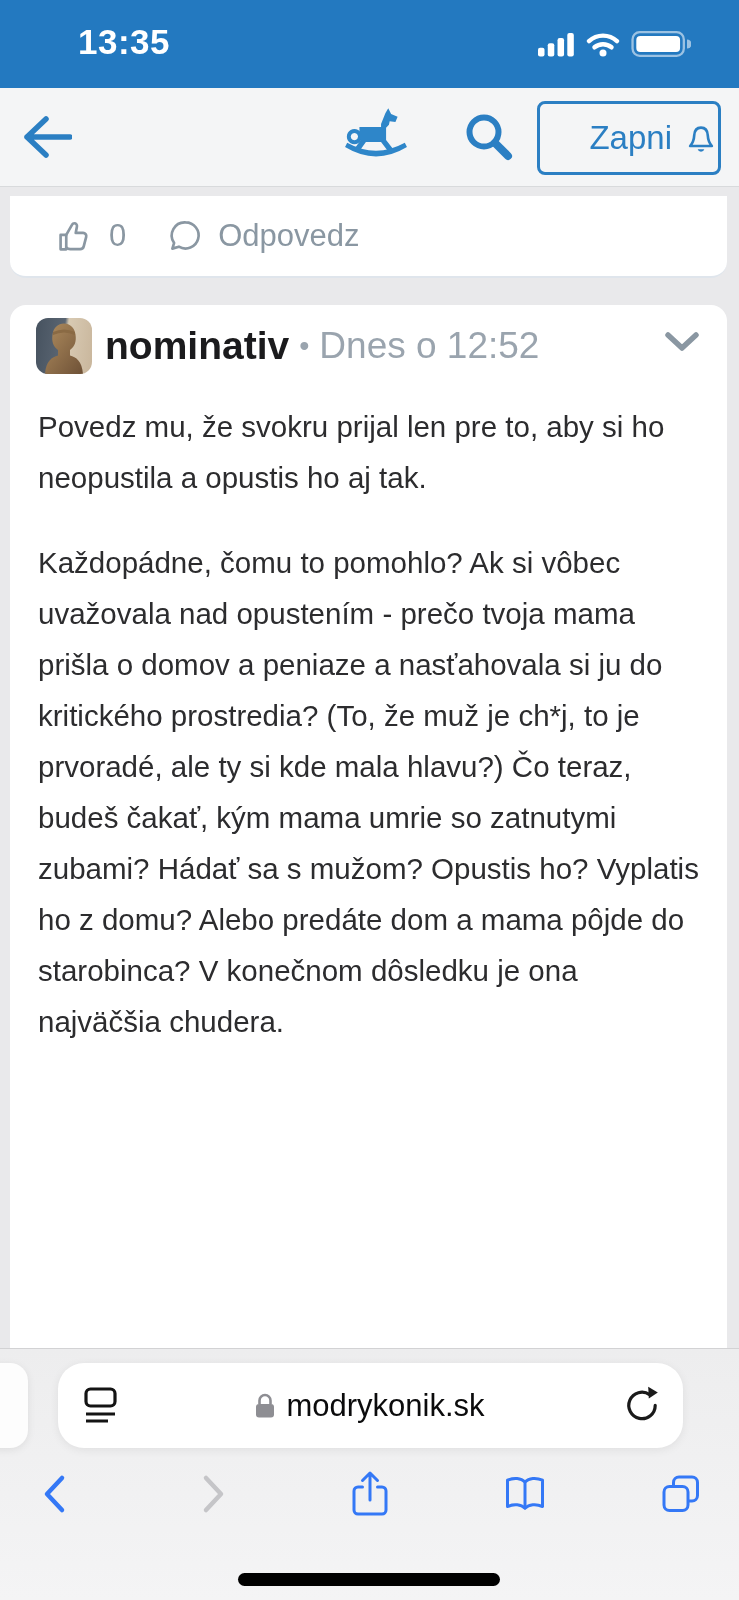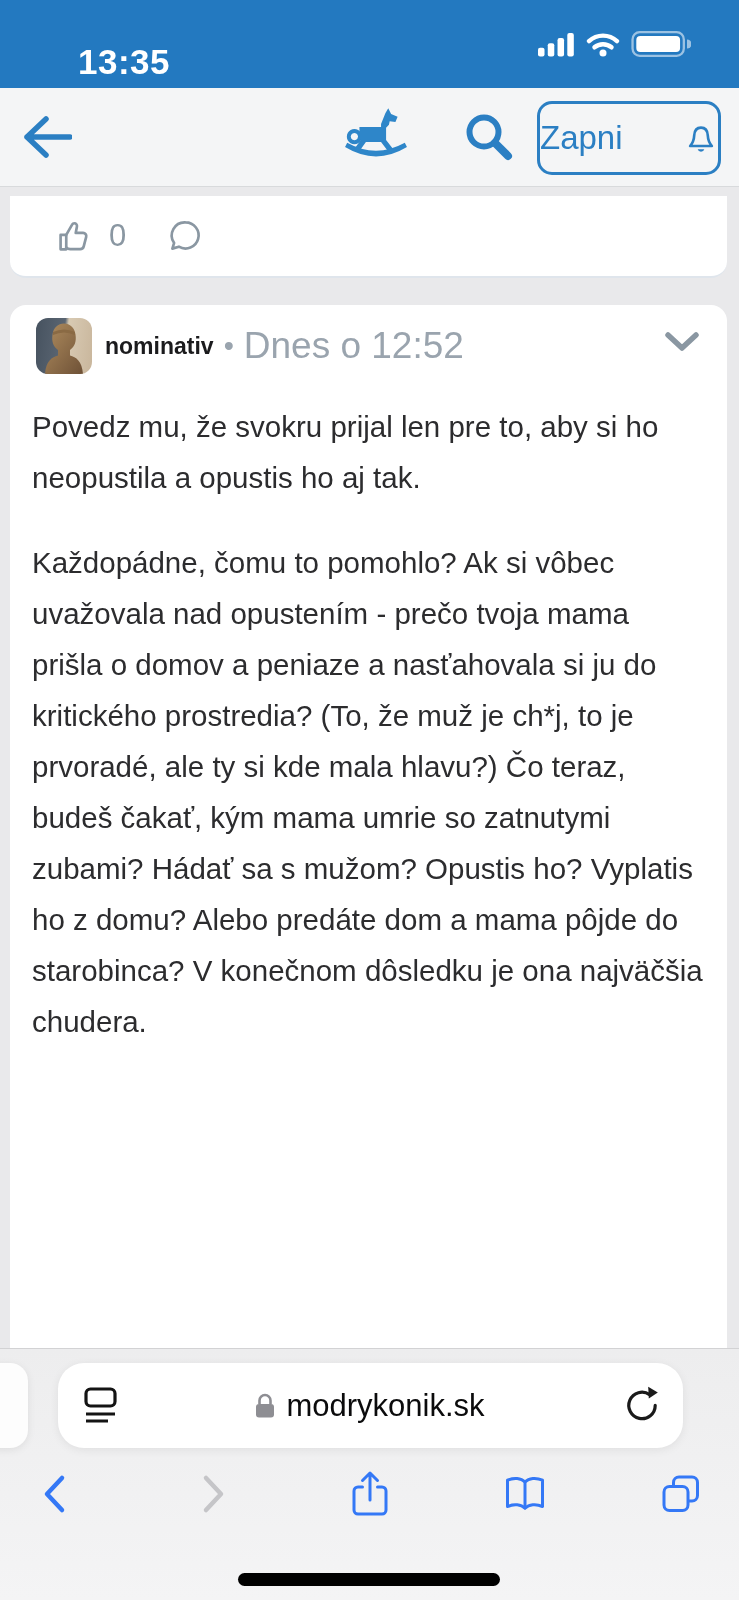--- a/index.html
+++ b/index.html
@@ -6,50 +6,50 @@
   html,body { background:#111; }
   body { font-family:"Liberation Sans", sans-serif; }
   button { background:none; border:none; padding:0; cursor:pointer; font-family:inherit; }
 
   .screen { position:relative; width:739px; height:1600px; margin:0 auto;
             background:#e9e9eb; overflow:hidden; }
 
   
   .statusbar { position:absolute; left:0; top:0; width:739px; height:88px; background:#2379c0; }
   .sb-time { position:absolute; left:78px; top:22px; color:#fff; font-size:35px;
-             font-weight:600; letter-spacing:.5px;margin-top:20px; }
+             font-weight:600; letter-spacing:.5px; }
   .sb-icons { position:absolute; left:538px; top:31px; display:flex; align-items:center; gap:11px; }
 
   
   .navbar { position:absolute; left:0; top:88px; width:739px; height:99px;
             background:#f4f5f6; border-bottom:1px solid #d8dadc; }
   .nav-back { position:absolute; left:22px; top:27px; }
   .logo-btn { position:absolute; left:340px; top:17px; }
   .search-btn { position:absolute; left:463px; top:24px; }
   .zapni-btn { position:absolute; left:537px; top:13px; width:184px; height:74px;
-               border:3px solid #2b7fc3; border-radius:15px; color:#2b7fc3; font-size:33px;
-               display:flex; align-items:center; justify-content:space-between; gap:12px; }
+               border:3px solid #2b7fc3; border-radius:8px; color:#2b7fc3; font-size:33px;
+               display:flex; align-items:center; justify-content:flex-end; gap:12px; }
 
   
   .card { position:absolute; left:10px; width:717px; background:#fff; }
   .card1 { top:196px; height:82px; border-radius:0 0 16px 16px;
            border-bottom:2px solid #dfe5ec; display:flex; align-items:center;
            padding-left:47px; gap:40px; }
   .action-btn { display:flex; align-items:center; gap:15px; color:#8a97a2; font-size:31px; }
 
   .card2 { top:305px; height:1043px; border-radius:16px 16px 0 0; overflow:hidden; }
   .post-header { position:relative; padding:13px 26px 0; display:flex; align-items:center; }
   .avatar { width:56px; height:56px; border-radius:12px; overflow:hidden; position:relative;
             flex:none; background:linear-gradient(97deg,#46525f 0%,#5a6572 47%,#d8cab3 53%,#c9b69c 100%); }
   .avatar svg { position:absolute; left:0; top:0; }
-  .author { margin-left:13px; font-size:23px; font-weight:700; color:#1b1b1d; }
+  .author { margin-left:13px; font-size:39px; font-weight:700; color:#1b1b1d; }
   .sep { margin:0 10px; color:#9aa4ae; font-size:29px; }
   .timestamp { color:#9aa4ae; font-size:37px; }
   .collapse-btn { position:absolute; right:28px; top:26px; }
-  .post-body { padding:27px 22px 0; }
+  .post-body { padding:27px 28px 0; }
   .post-body p { font-size:29.5px; line-height:51px; color:#2c2c2e; margin:0 0 34px; }
 
   
   .chrome { position:absolute; left:0; top:1348px; width:739px; height:252px;
             background:linear-gradient(180deg,#ededee,#f4f4f5); border-top:1px solid #d2d2d4; }
   .tab-edge { position:absolute; left:-20px; top:14px; width:48px; height:85px;
               background:#fdfdfd; border-radius:18px; box-shadow:0 2px 8px rgba(0,0,0,.08); }
   .urlbar { position:absolute; left:58px; top:14px; width:625px; height:85px; background:#fff;
             border-radius:26px; display:flex; align-items:center;
             box-shadow:0 2px 10px rgba(0,0,0,.07); }
@@ -124,20 +124,21 @@
       <svg width="37" height="37" viewBox="0 0 36 36">
         <path d="M3.5 16.5 h5.5 V30.5 H3.5 Z" fill="none" stroke="#8a97a2" stroke-width="2.6" stroke-linejoin="round"></path>
         <path d="M9 28.8 c1 .9 2.3 1.5 3.9 1.5 h9.7 c1.6 0 3-1.1 3.4-2.7 l2.4-9.2 c.5-2-1-3.9-3-3.9 h-7.2 l1.2-6.3 c.3-1.6-.9-3.1-2.5-3.1 -.9 0-1.8.5-2.2 1.3 L9 16.5" fill="none" stroke="#8a97a2" stroke-width="2.6" stroke-linecap="round" stroke-linejoin="round"></path>
       </svg>
       <span>0</span>
     </button>
     <button class="action-btn">
       <svg width="37" height="37" viewBox="0 0 36 36">
         <path d="M19 4.3 a12.7 12.7 0 1 1 -6.5 23.6 L6.2 29.8 l1.7-5.5 A12.7 12.7 0 0 1 19 4.3 Z" fill="none" stroke="#8a97a2" stroke-width="2.6" stroke-linejoin="round"></path>
       </svg>
+      <span>Odpovedz</span>
     </button>
   </div>
 
   <div class="card card2">
     <div class="post-header">
       <div class="avatar">
         <svg width="56" height="56" viewBox="0 0 56 56">
           <defs>
             <linearGradient id="bronze" x1="0" y1="0" x2="1" y2="1">
               <stop offset="0" stop-color="#b08d5f"></stop>

